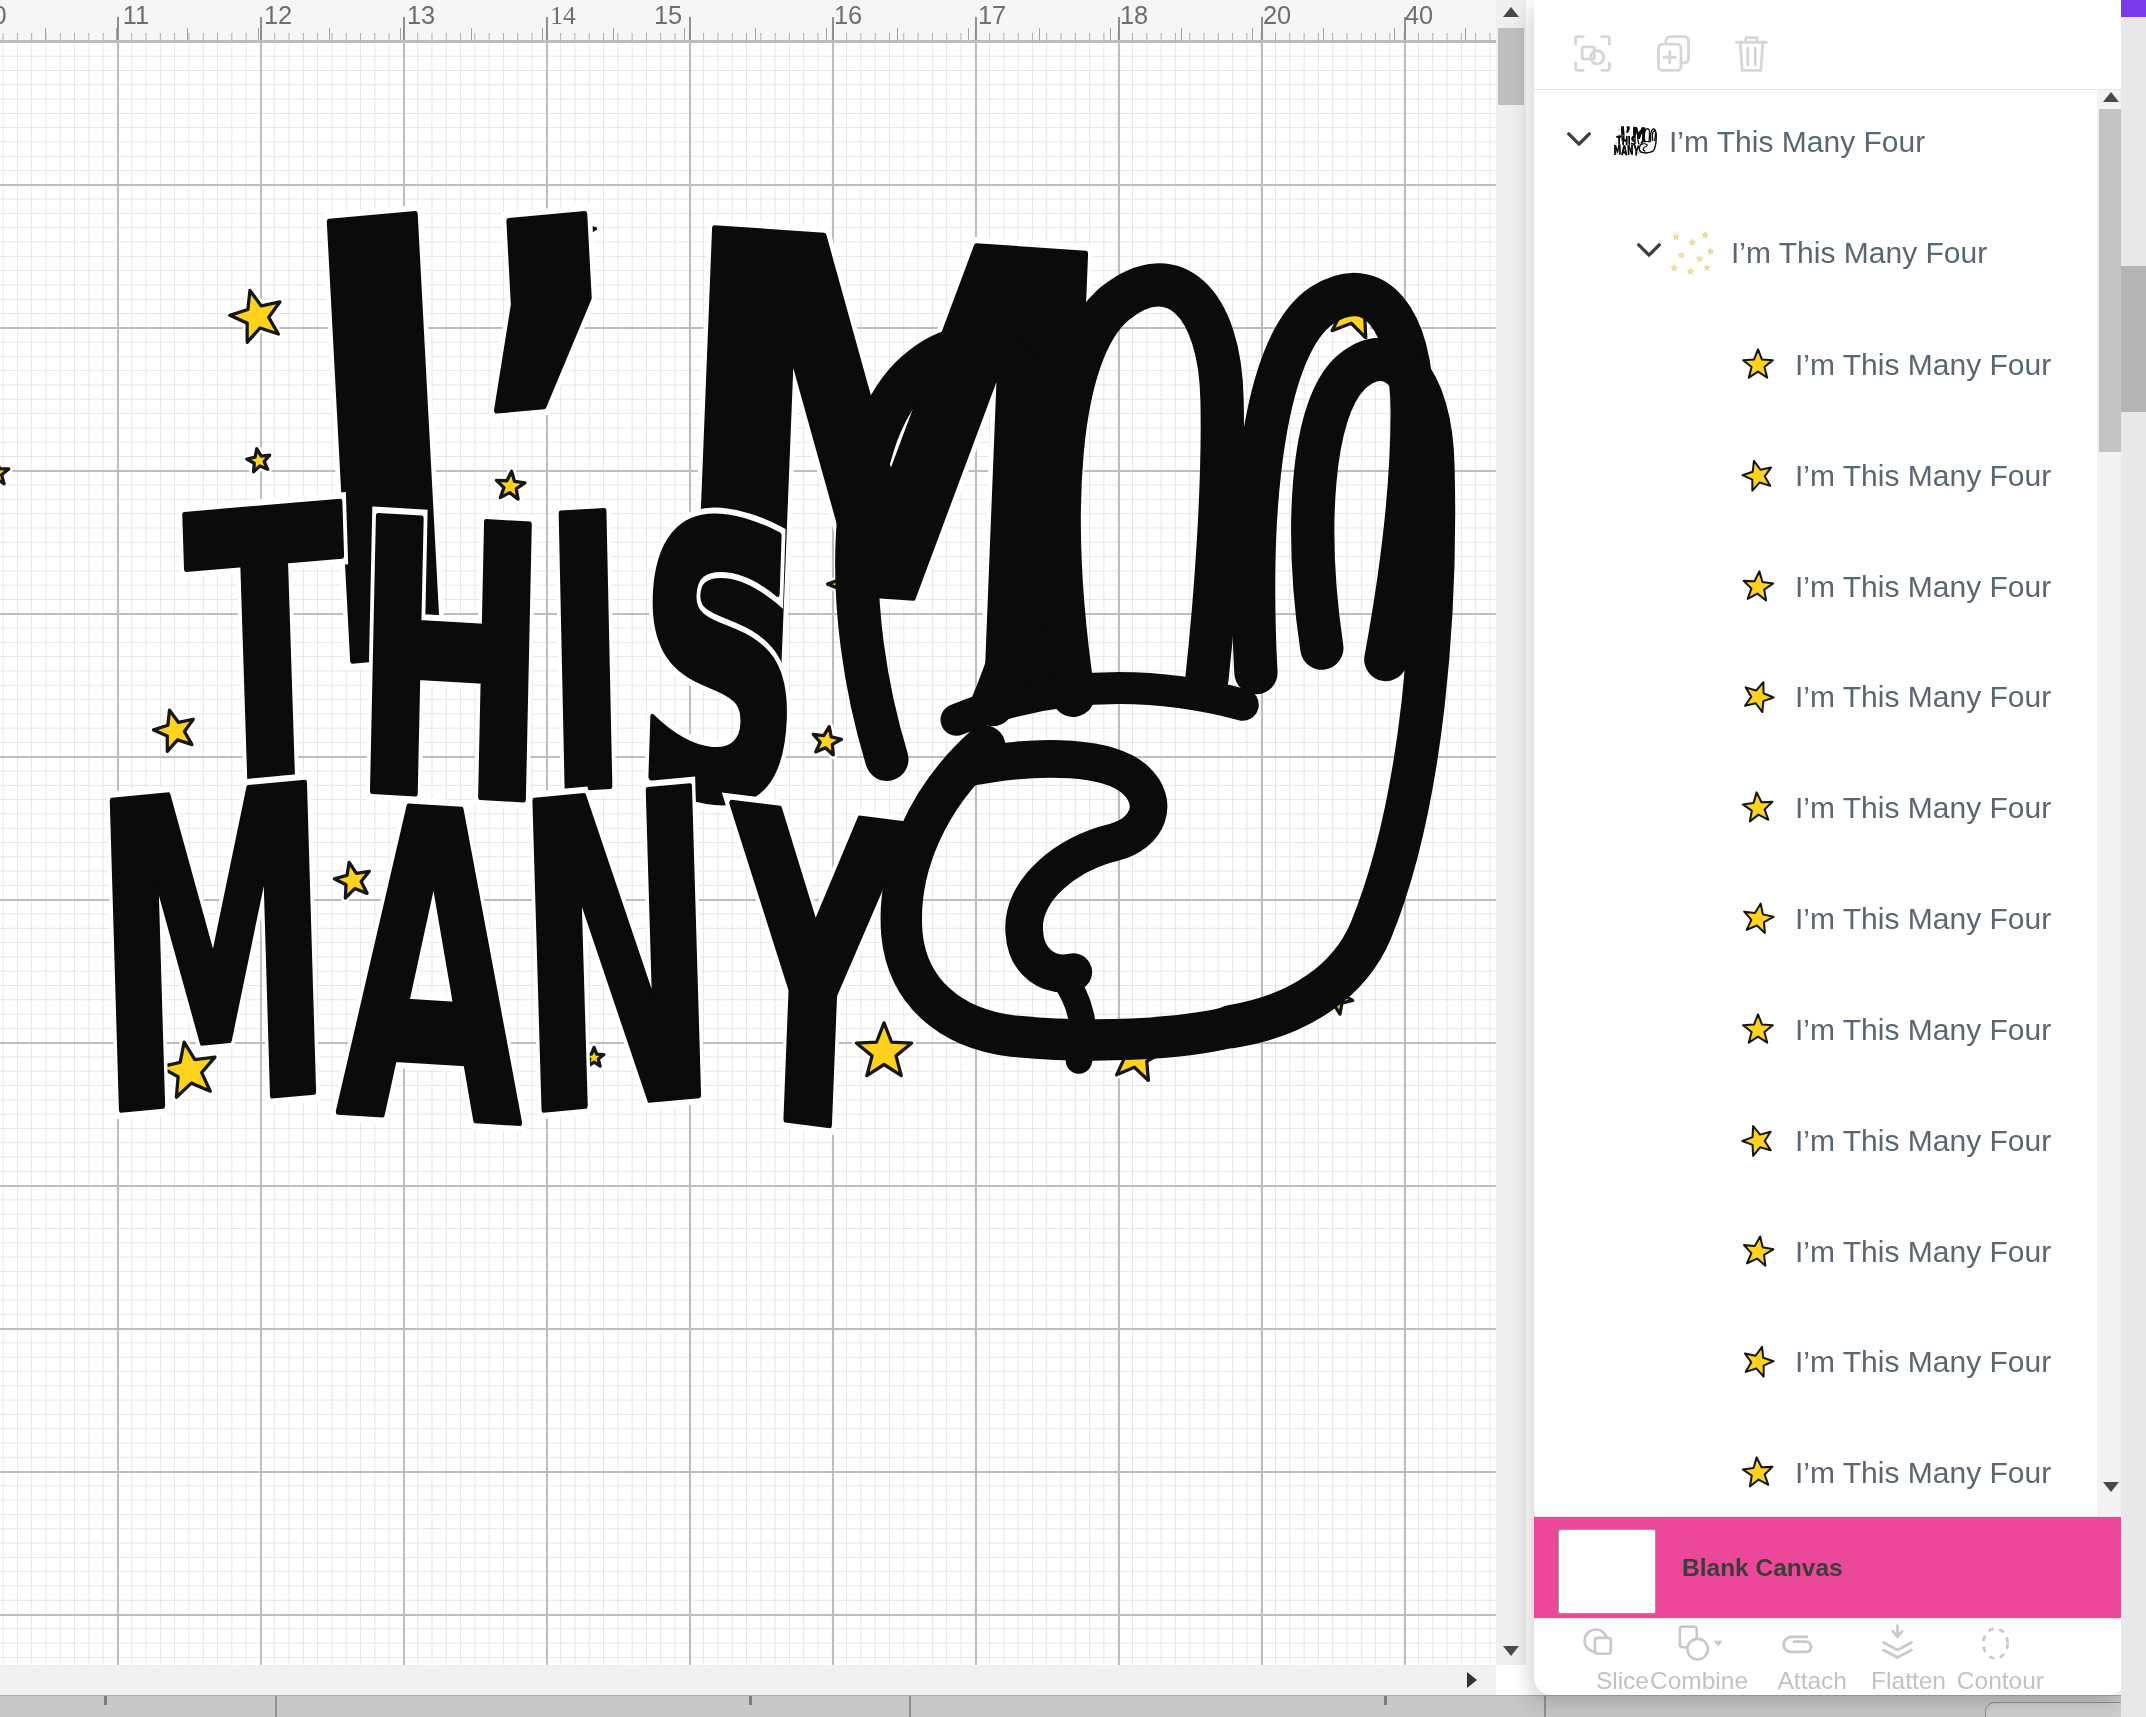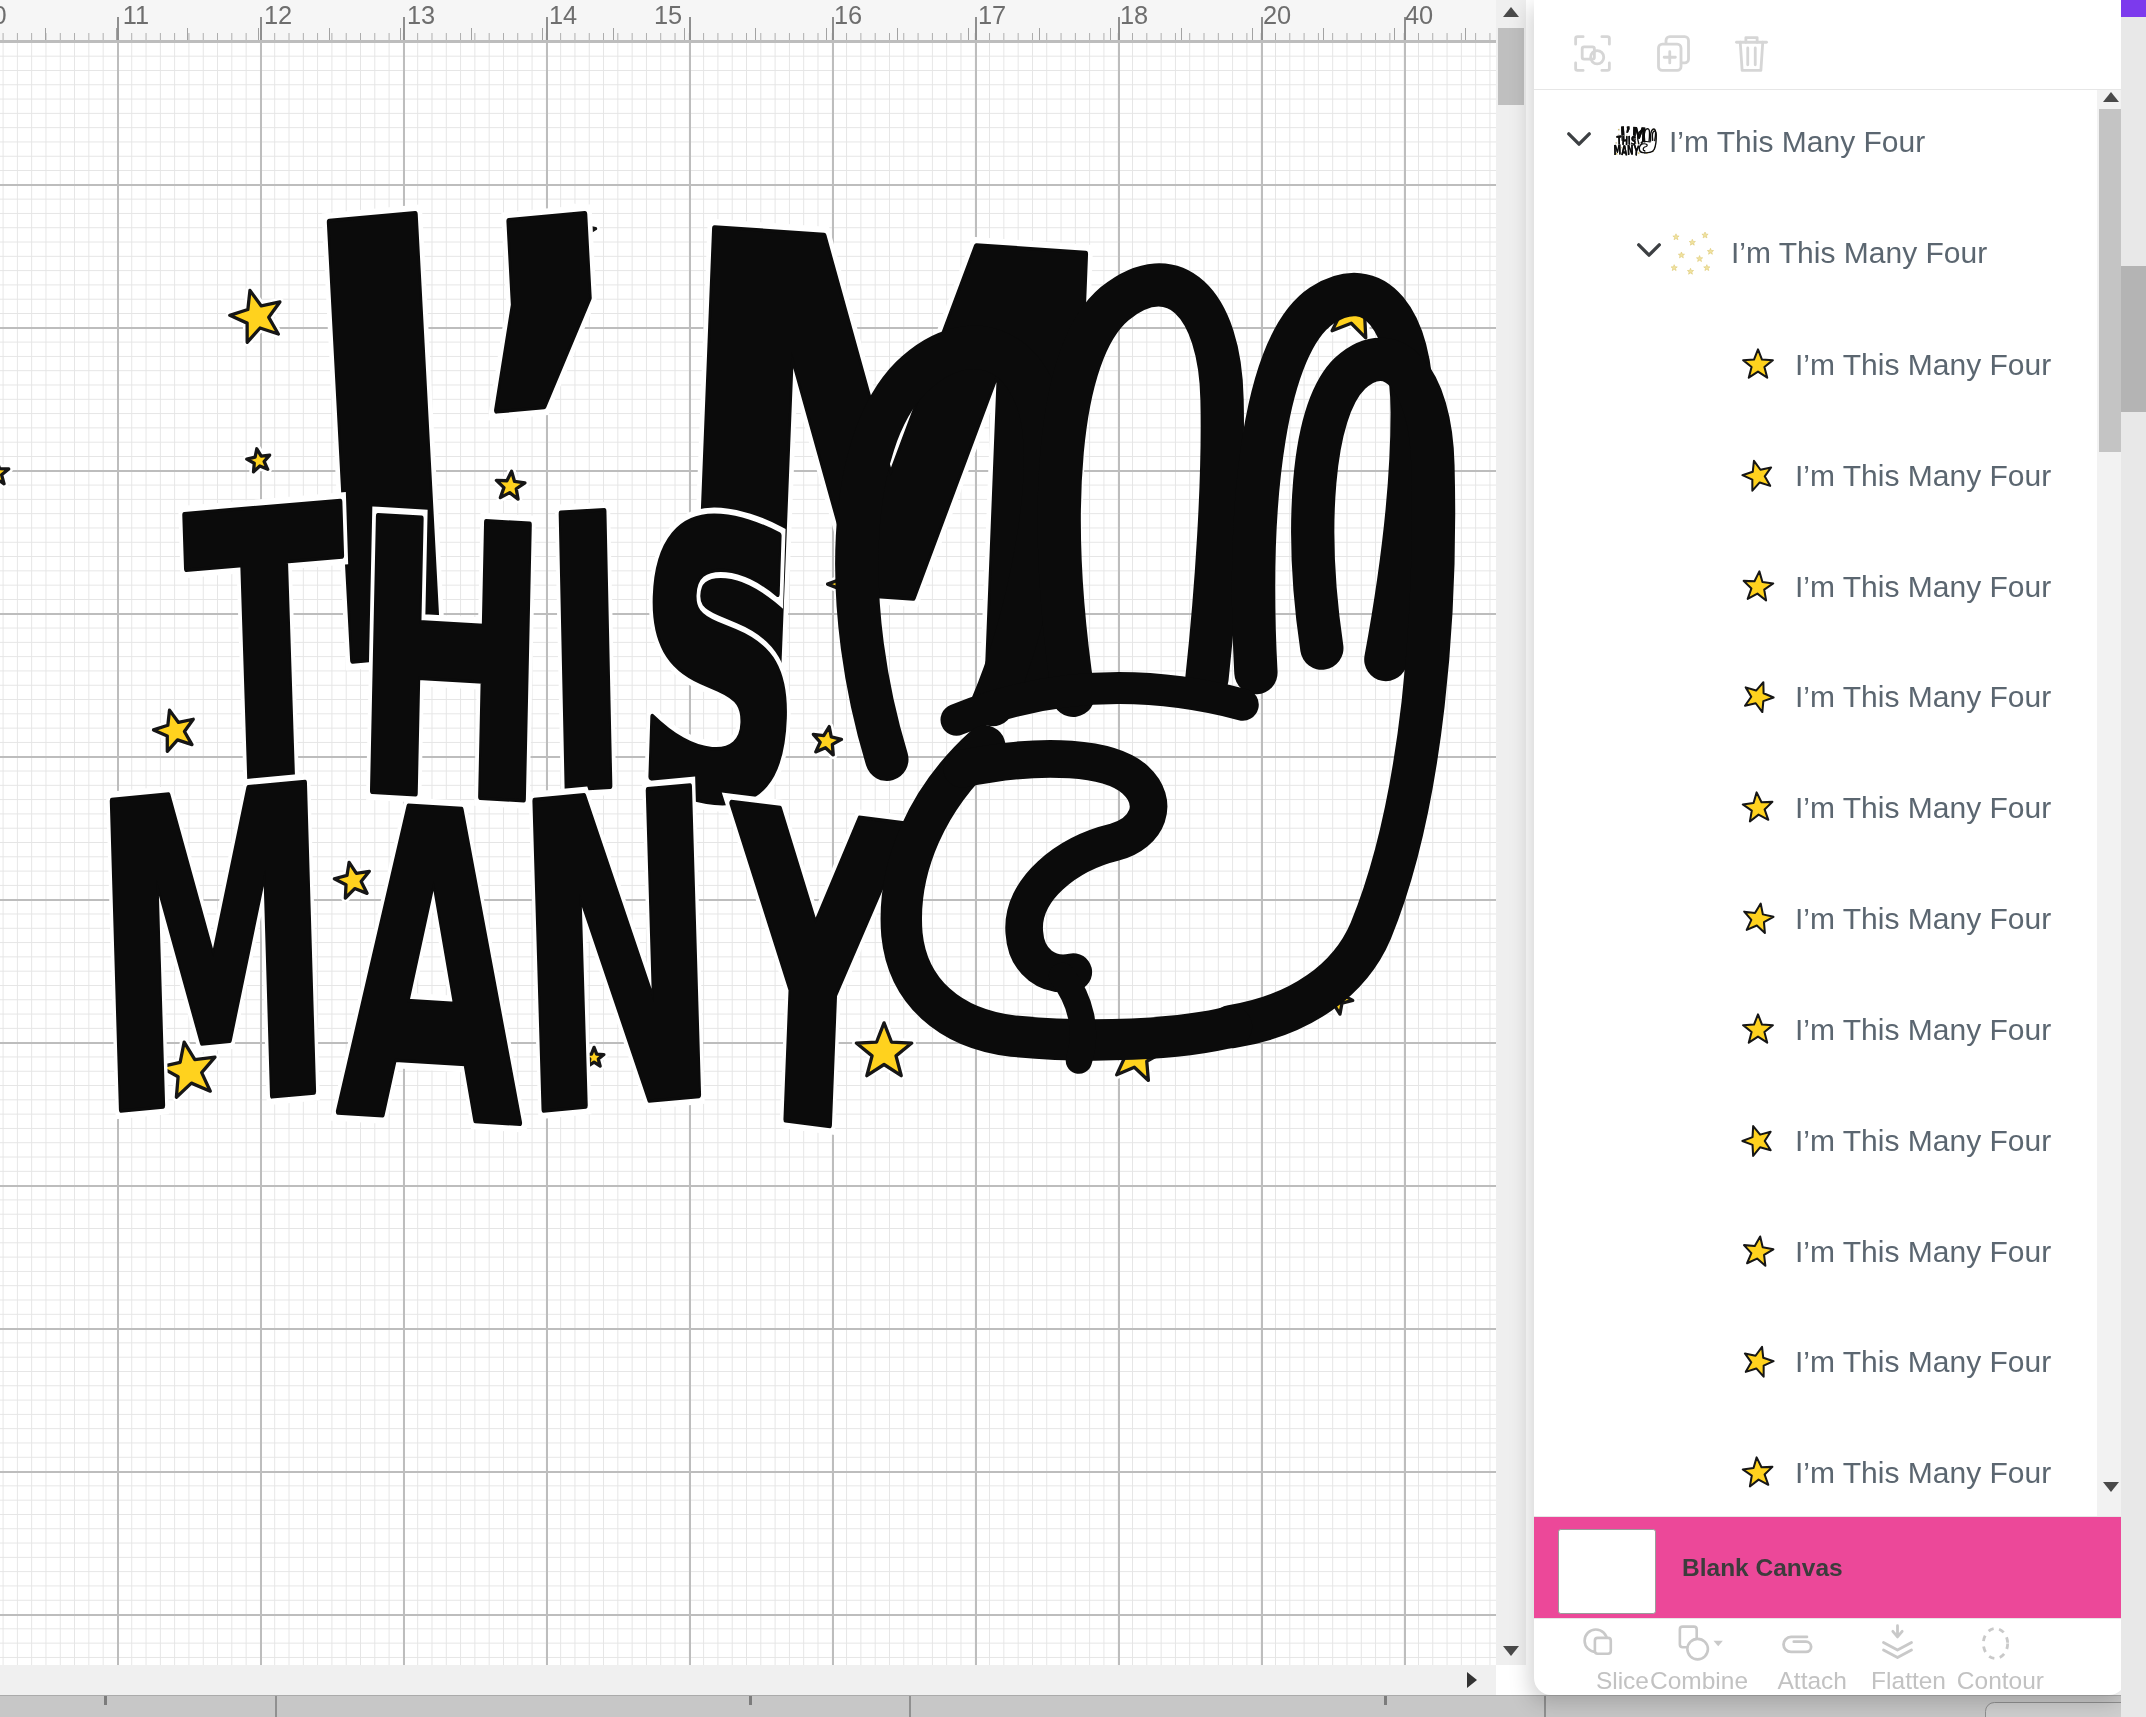--- a/index.html
+++ b/index.html
@@ -191,21 +191,21 @@
           <path class="hand-stroke" stroke-width="28" d="M 1128 1036 C 1148 1062 1156 1094 1146 1126"></path>
         </g>
       </g>
     </svg>
 
     <div class="ruler">
         <span class="ruler-num" style="left: -7.5px;">10</span>
         <span class="ruler-num" style="left: 136px;">11</span>
         <span class="ruler-num" style="left: 278px;">12</span>
         <span class="ruler-num" style="left: 421px;">13</span>
-        <span class="ruler-num" style="left: 563px;">14</span>
+        <span class="ruler-num" style="left: 563px; font-family: Liberation Serif, serif;">14</span>
         <span class="ruler-num" style="left: 668px;">15</span>
         <span class="ruler-num" style="left: 848px;">16</span>
         <span class="ruler-num" style="left: 992px;">17</span>
         <span class="ruler-num" style="left: 1134px;">18</span>
         <span class="ruler-num" style="left: 1277px;">20</span>
         <span class="ruler-num" style="left: 1419px;">40</span>
       </div>
 
     <div class="vscroll">
       <div class="tri tri-up" style="left:6.6px;top:6.6px;"></div>

